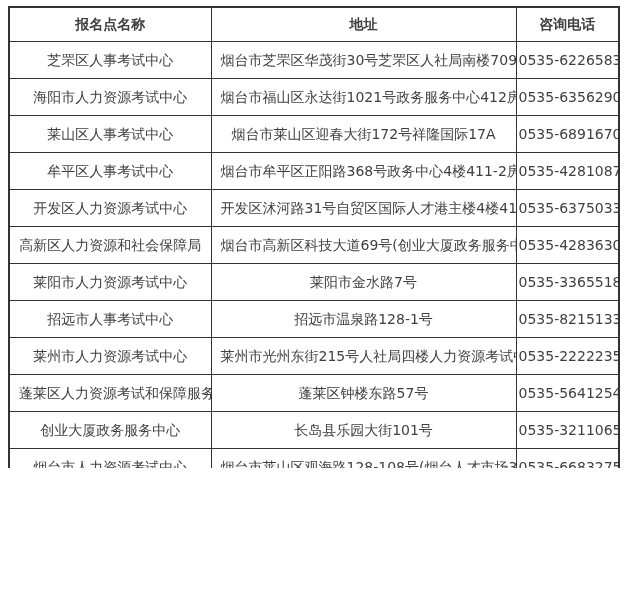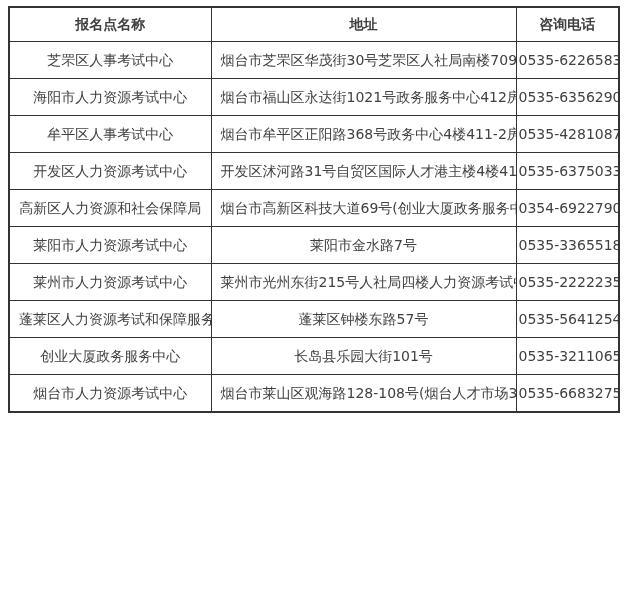--- a/index.html
+++ b/index.html
@@ -73,38 +73,48 @@
           <td class="c-name">芝罘区人事考试中心</td>
           <td class="c-addr">烟台市芝罘区华茂街30号芝罘区人社局南楼709室</td>
           <td class="c-phone">0535-6226583</td>
         </tr>
         <tr>
           <td class="c-name">海阳市人力资源考试中心</td>
           <td class="c-addr">烟台市福山区永达街1021号政务服务中心412房间</td>
           <td class="c-phone">0535-6356290</td>
         </tr>
         <tr>
+          <td class="c-name">莱山区人事考试中心</td>
+          <td class="c-addr">烟台市莱山区迎春大街172号祥隆国际17A</td>
+          <td class="c-phone">0535-6891670</td>
+        </tr>
+        <tr>
           <td class="c-name">牟平区人事考试中心</td>
           <td class="c-addr">烟台市牟平区正阳路368号政务中心4楼411-2房间</td>
           <td class="c-phone">0535-4281087</td>
         </tr>
         <tr>
           <td class="c-name">开发区人力资源考试中心</td>
           <td class="c-addr">开发区沭河路31号自贸区国际人才港主楼4楼419室</td>
           <td class="c-phone">0535-6375033</td>
         </tr>
         <tr>
           <td class="c-name">高新区人力资源和社会保障局</td>
           <td class="c-addr">烟台市高新区科技大道69号(创业大厦政务服务中心)</td>
-          <td class="c-phone">0354-6922790</td>
+          <td class="c-phone">0535-4283630</td>
         </tr>
         <tr>
           <td class="c-name">莱阳市人力资源考试中心</td>
           <td class="c-addr">莱阳市金水路7号</td>
           <td class="c-phone">0535-3365518</td>
+        </tr>
+        <tr>
+          <td class="c-name">招远市人事考试中心</td>
+          <td class="c-addr">招远市温泉路128-1号</td>
+          <td class="c-phone">0535-8215133</td>
         </tr>
         <tr>
           <td class="c-name">莱州市人力资源考试中心</td>
           <td class="c-addr">莱州市光州东街215号人社局四楼人力资源考试中心</td>
           <td class="c-phone">0535-2222235</td>
         </tr>
         <tr>
           <td class="c-name">蓬莱区人力资源考试和保障服务中心</td>
           <td class="c-addr">蓬莱区钟楼东路57号</td>
           <td class="c-phone">0535-5641254</td>

